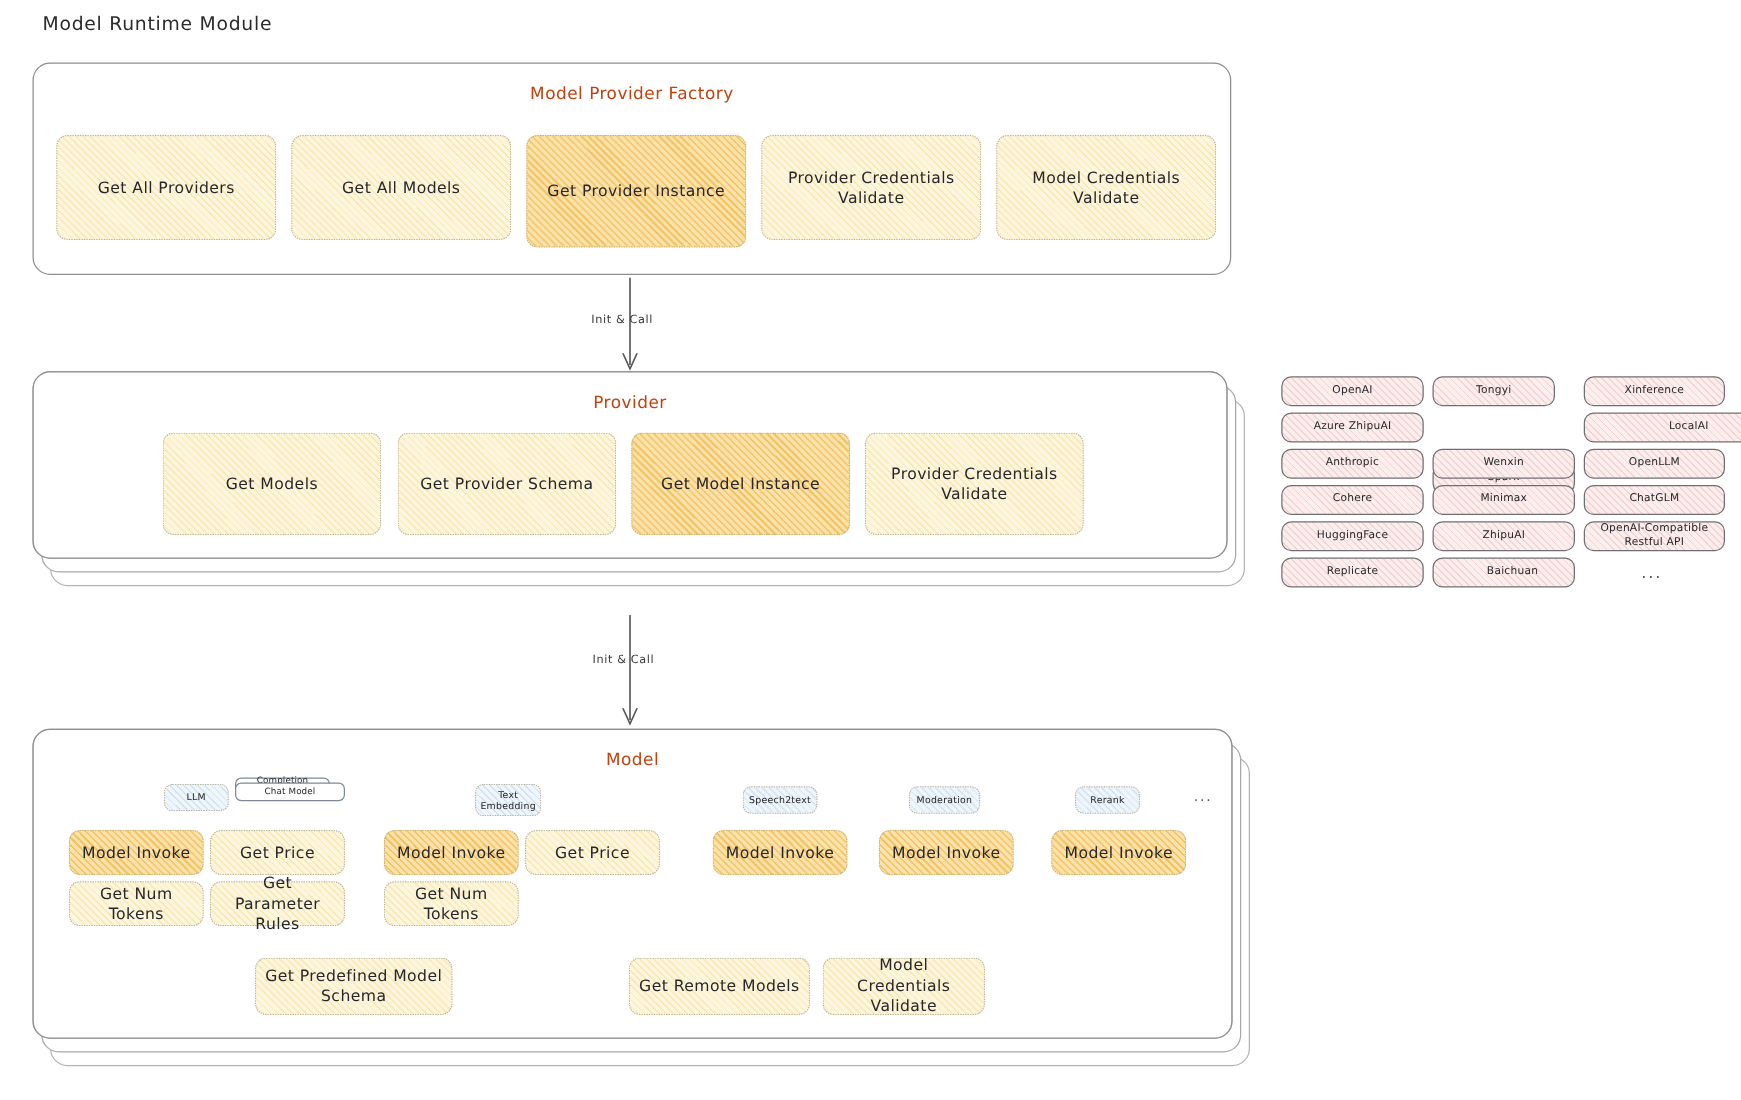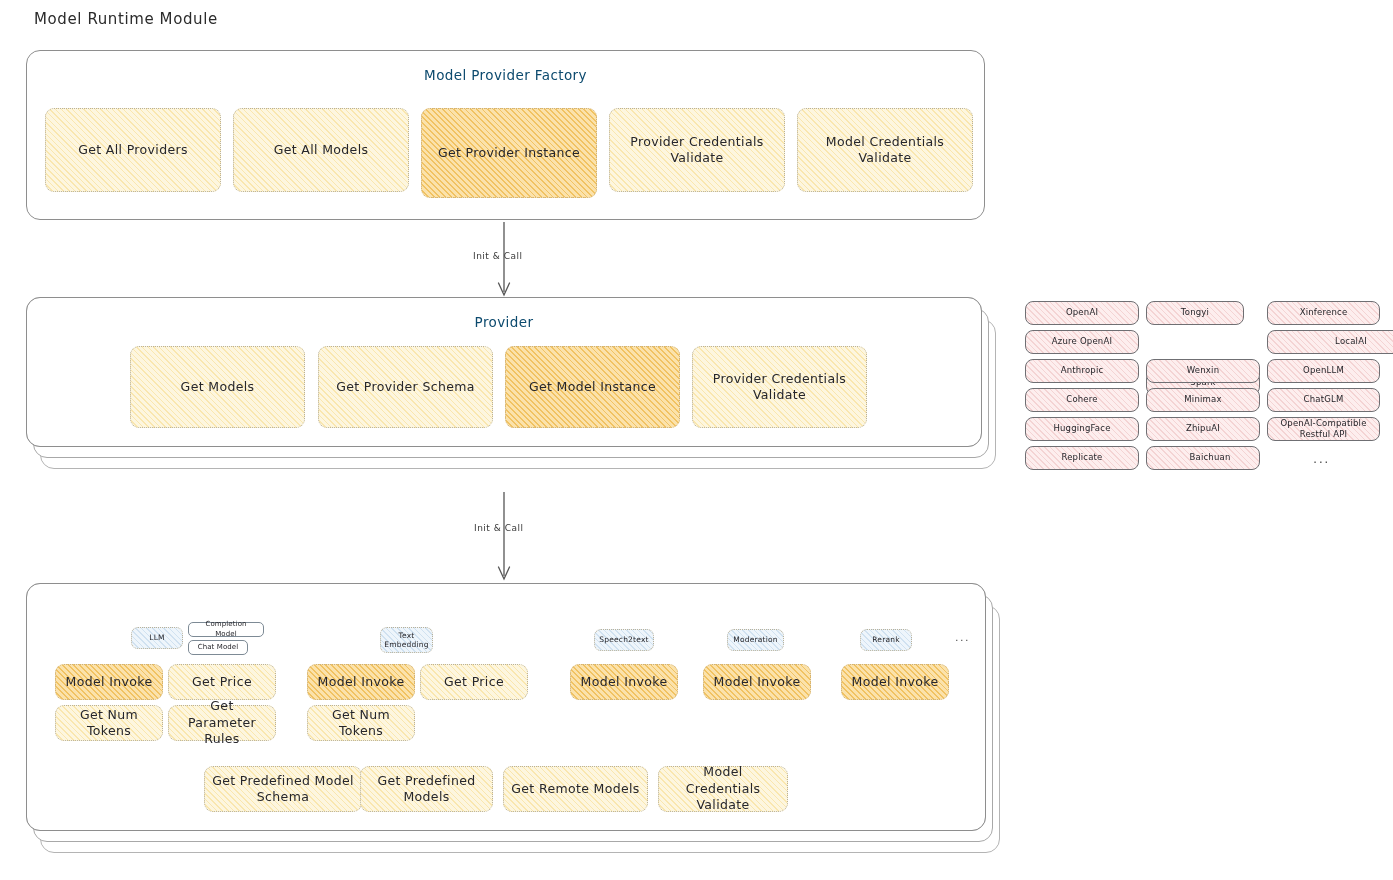--- a/index.html
+++ b/index.html
@@ -37,21 +37,21 @@
 
   .card{
     position:absolute;
     border:1.3px solid #8e8e8e;
     border-radius:14px;
     background:#fff;
     box-sizing:border-box;
   }
   .card-title{
     position:absolute;left:0;right:0;top:16px;
-    text-align:center;font-size:13.5px;color:#0c4a6e;
+    text-align:center;font-size:13.5px;color:#c2410c;
     letter-spacing:.4px;
   }
 
   
   .node{
     position:absolute;
     box-sizing:border-box;
     border-radius:9px;
     display:flex;align-items:center;justify-content:center;
     text-align:center;
@@ -146,21 +146,21 @@
     <div class="node fill-yellow hand" style="left:291px;top:48px;width:175px;height:82px;">Get Provider Schema</div>
 
     <div class="node fill-amber hand" style="left:478px;top:48px;width:175px;height:82px;">Get Model Instance</div>
 
     <div class="node fill-yellow hand" style="left:665px;top:48px;width:175px;height:82px;">Provider Credentials Validate</div>
   </div>
 
   <div style="position:absolute;left:1025px;top:301px;width:355px;height:175px;">
 
     <div class="node pinkbox fill-pink hand" style="left:0px;top:0px;width:114px;height:24px;">OpenAI</div>
-    <div class="node pinkbox fill-pink hand" style="left:0px;top:29px;width:114px;height:24px;">Azure OpenAI</div>
+    <div class="node pinkbox fill-pink hand" style="left:0px;top:29px;width:114px;height:24px;">Azure ZhipuAI</div>
     <div class="node pinkbox fill-pink hand" style="left:0px;top:58px;width:114px;height:24px;">Anthropic</div>
     <div class="node pinkbox fill-pink hand" style="left:0px;top:87px;width:114px;height:24px;">Cohere</div>
     <div class="node pinkbox fill-pink hand" style="left:0px;top:116px;width:114px;height:24px;">HuggingFace</div>
     <div class="node pinkbox fill-pink hand" style="left:0px;top:145px;width:114px;height:24px;">Replicate</div>
 
     <div class="node pinkbox fill-pink hand" style="left:121px;top:0px;width:98px;height:24px;">Tongyi</div>
     <div class="node pinkbox fill-pink hand" style="left:121px;top:29px;width:114px;height:24px;margin-top:41px;">Spark</div>
     <div class="node pinkbox fill-pink hand" style="left:121px;top:58px;width:114px;height:24px;">Wenxin</div>
     <div class="node pinkbox fill-pink hand" style="left:121px;top:87px;width:114px;height:24px;">Minimax</div>
     <div class="node pinkbox fill-pink hand" style="left:121px;top:116px;width:114px;height:24px;">ZhipuAI</div>
@@ -180,24 +180,25 @@
   </svg>
   <div class="arrow-label hand" style="left:474px;top:523px;">Init &amp; Call</div>
 
   <div class="deck" style="left:26px;top:583px;width:975px;height:270px;">
     <div class="layer l3" style="width:960px;height:248px;"></div>
     <div class="layer l2" style="width:960px;height:248px;"></div>
     <div class="layer l1" style="width:960px;height:248px;"></div>
   </div>
 
   <div class="card hand" style="left:26px;top:583px;width:960px;height:248px;">
+    <div class="card-title">Model</div>
 
     <div class="node badge fill-blue hand" style="left:104px;top:43px;width:52px;height:22px;">LLM</div>
     <div class="node subbadge hand" style="left:161px;top:38px;width:76px;height:15px;">Completion Model</div>
-    <div class="node subbadge hand" style="left:161px;top:56px;width:60px;height:15px;">Chat Model</div>
+    <div class="node subbadge hand" style="left:161px;top:42px;width:88px;height:15px;">Chat Model</div>
 
     <div class="node badge fill-blue hand" style="left:353px;top:43px;width:53px;height:26px;">Text Embedding</div>
 
     <div class="node badge fill-blue hand" style="left:567px;top:45px;width:60px;height:22px;">Speech2text</div>
 
     <div class="node badge fill-blue hand" style="left:700px;top:45px;width:57px;height:22px;">Moderation</div>
 
     <div class="node badge fill-blue hand" style="left:833px;top:45px;width:52px;height:22px;">Rerank</div>
 
     <div class="ellipsis hand" style="left:928px;top:47px;font-size:11px;">...</div>
@@ -211,18 +212,17 @@
     <div class="node fill-yellow hand" style="left:393px;top:80px;width:108px;height:36px;">Get Price</div>
     <div class="node fill-yellow hand" style="left:280px;top:121px;width:108px;height:36px;">Get Num Tokens</div>
 
     <div class="node fill-amber hand" style="left:543px;top:80px;width:108px;height:36px;">Model Invoke</div>
 
     <div class="node fill-amber hand" style="left:676px;top:80px;width:108px;height:36px;">Model Invoke</div>
 
     <div class="node fill-amber hand" style="left:814px;top:80px;width:108px;height:36px;">Model Invoke</div>
 
     <div class="node fill-yellow hand" style="left:177px;top:182px;width:158px;height:46px;">Get Predefined Model Schema</div>
-    <div class="node fill-yellow hand" style="left:333px;top:182px;width:133px;height:46px;">Get Predefined Models</div>
     <div class="node fill-yellow hand" style="left:476px;top:182px;width:145px;height:46px;">Get Remote Models</div>
     <div class="node fill-yellow hand" style="left:631px;top:182px;width:130px;height:46px;">Model Credentials Validate</div>
   </div>
 
 </div>
 
 </body></html>

